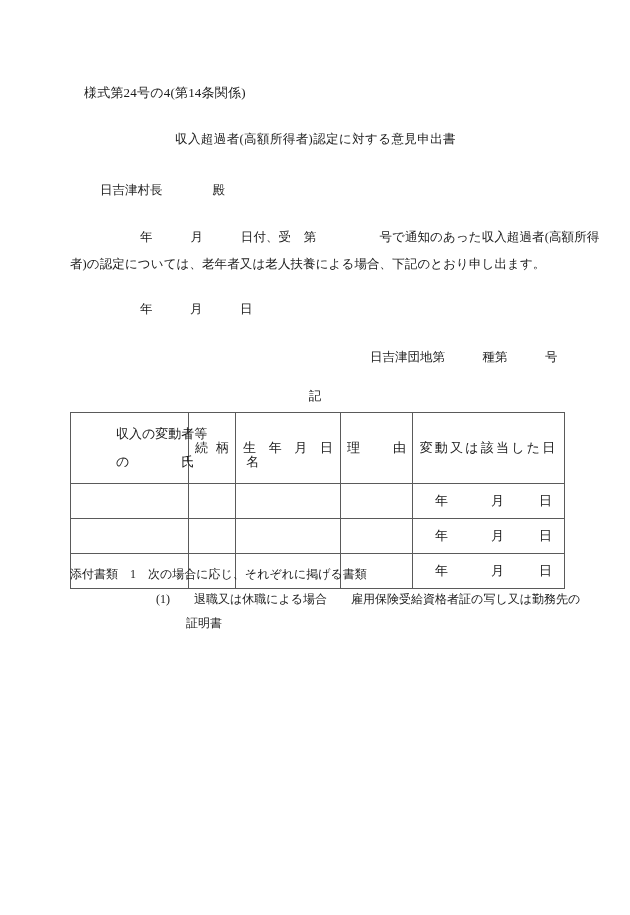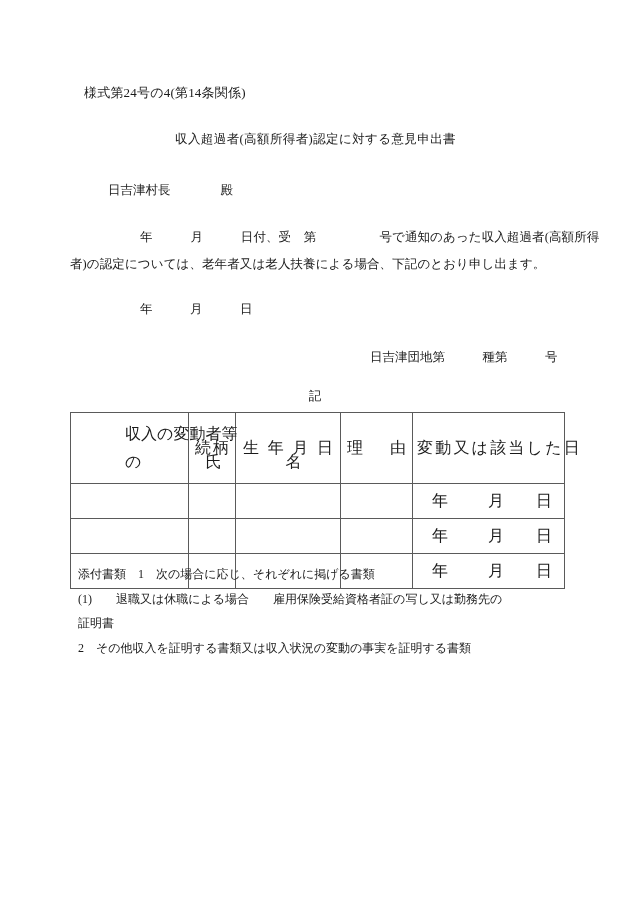--- a/index.html
+++ b/index.html
@@ -34,21 +34,21 @@
     left: 0;
     top: 131px;
     width: 575px;
     text-align: center;
     font-size: 12.5px;
     letter-spacing: 0.4px;
     margin-left: 28px;
   }
   .addressee {
     position: absolute;
-    left: 108px;
+    left: 100px;
     top: 182px;
     font-size: 12.5px;
     white-space: pre;
   }
   .body-block {
     position: absolute;
     left: 70px;
     top: 224px;
     width: 500px;
     font-size: 12.5px;
@@ -88,21 +88,21 @@
     text-align: center;
     font-size: 12.5px;
   }
   table.form-table {
     position: absolute;
     left: 70px;
     top: 412px;
     width: 494px;
     border-collapse: collapse;
     table-layout: fixed;
-    font-size: 16px;
+    font-size: 13px;
   }
   table.form-table td {
     border: 1px solid #5a5a5a;
     padding: 0;
     vertical-align: middle;
   }
   table.form-table thead td {
     height: 35px;
     text-align: center;
   }
@@ -152,21 +152,21 @@
   .ymd-d { text-align: left; }
 
   .attach {
     position: absolute;
     left: 70px;
     top: 562px;
     width: 520px;
     font-size: 12px;
     line-height: 24.5px;
   }
-  .attach .a-line { white-space: pre; padding-left: 8px; }
+  .attach .a-line { white-space: pre; }
   .ind-2  { padding-left: 86px; }
   .ind-3  { padding-left: 116px; }
   .ind-4  { padding-left: 74px; }
 </style>
 </head>
 <body>
 
 <div class="page">
 
   <div class="form-code">様式第24号の4(第14条関係)</div>
@@ -269,16 +269,15 @@
           </span>
         </td>
       </tr>
     </tbody>
   </table>
 
   <div class="attach">
     <div class="a-line">添付書類　1　次の場合に応じ、それぞれに掲げる書類</div>
     <div class="a-line ind-2">(1)　　退職又は休職による場合　　雇用保険受給資格者証の写し又は勤務先の</div>
     <div class="a-line ind-3">証明書</div>
-    <div class="a-line ind-4">2　その他収入を証明する書類又は収入状況の変動の事実を証明する書類</div>
   </div>
 
 </div>
 
 </body></html>

